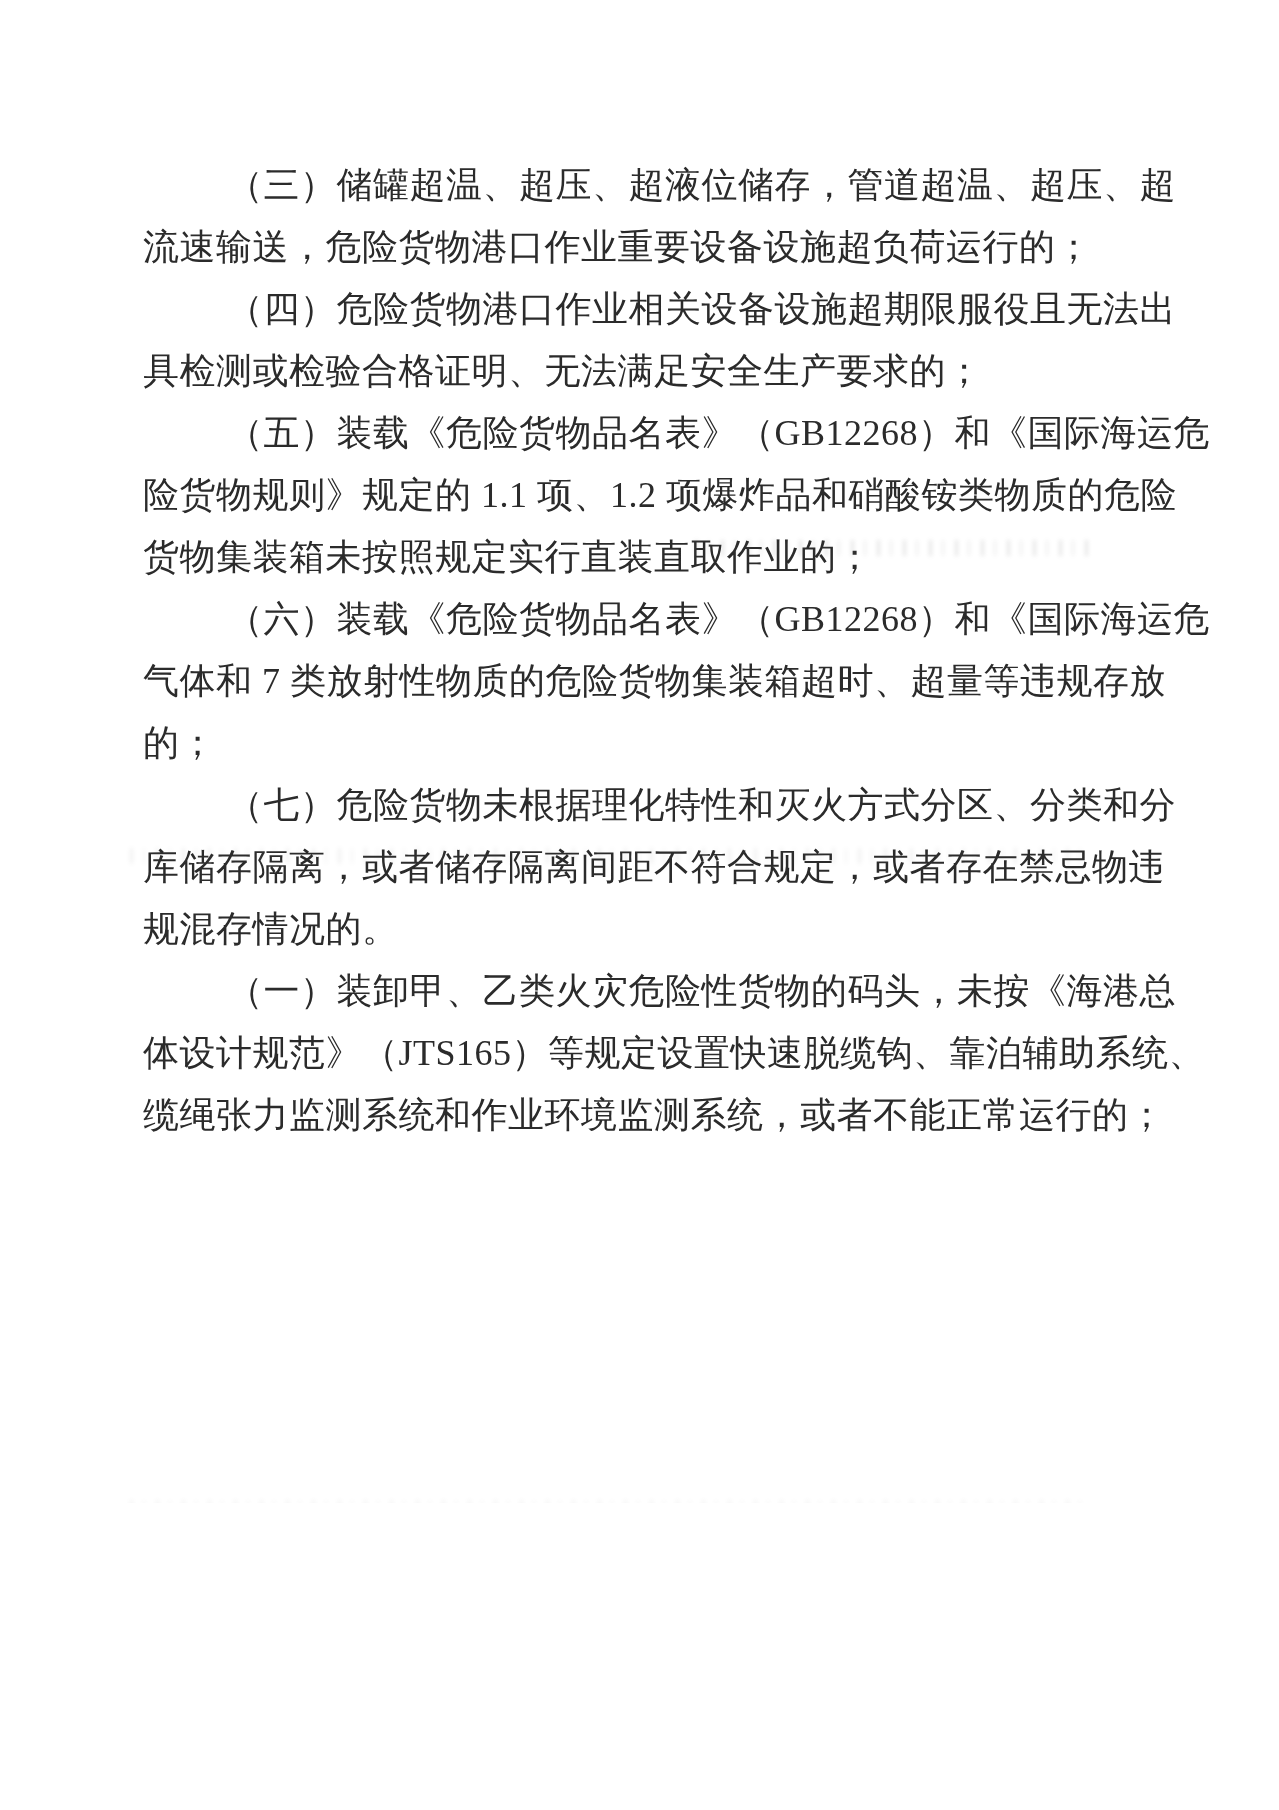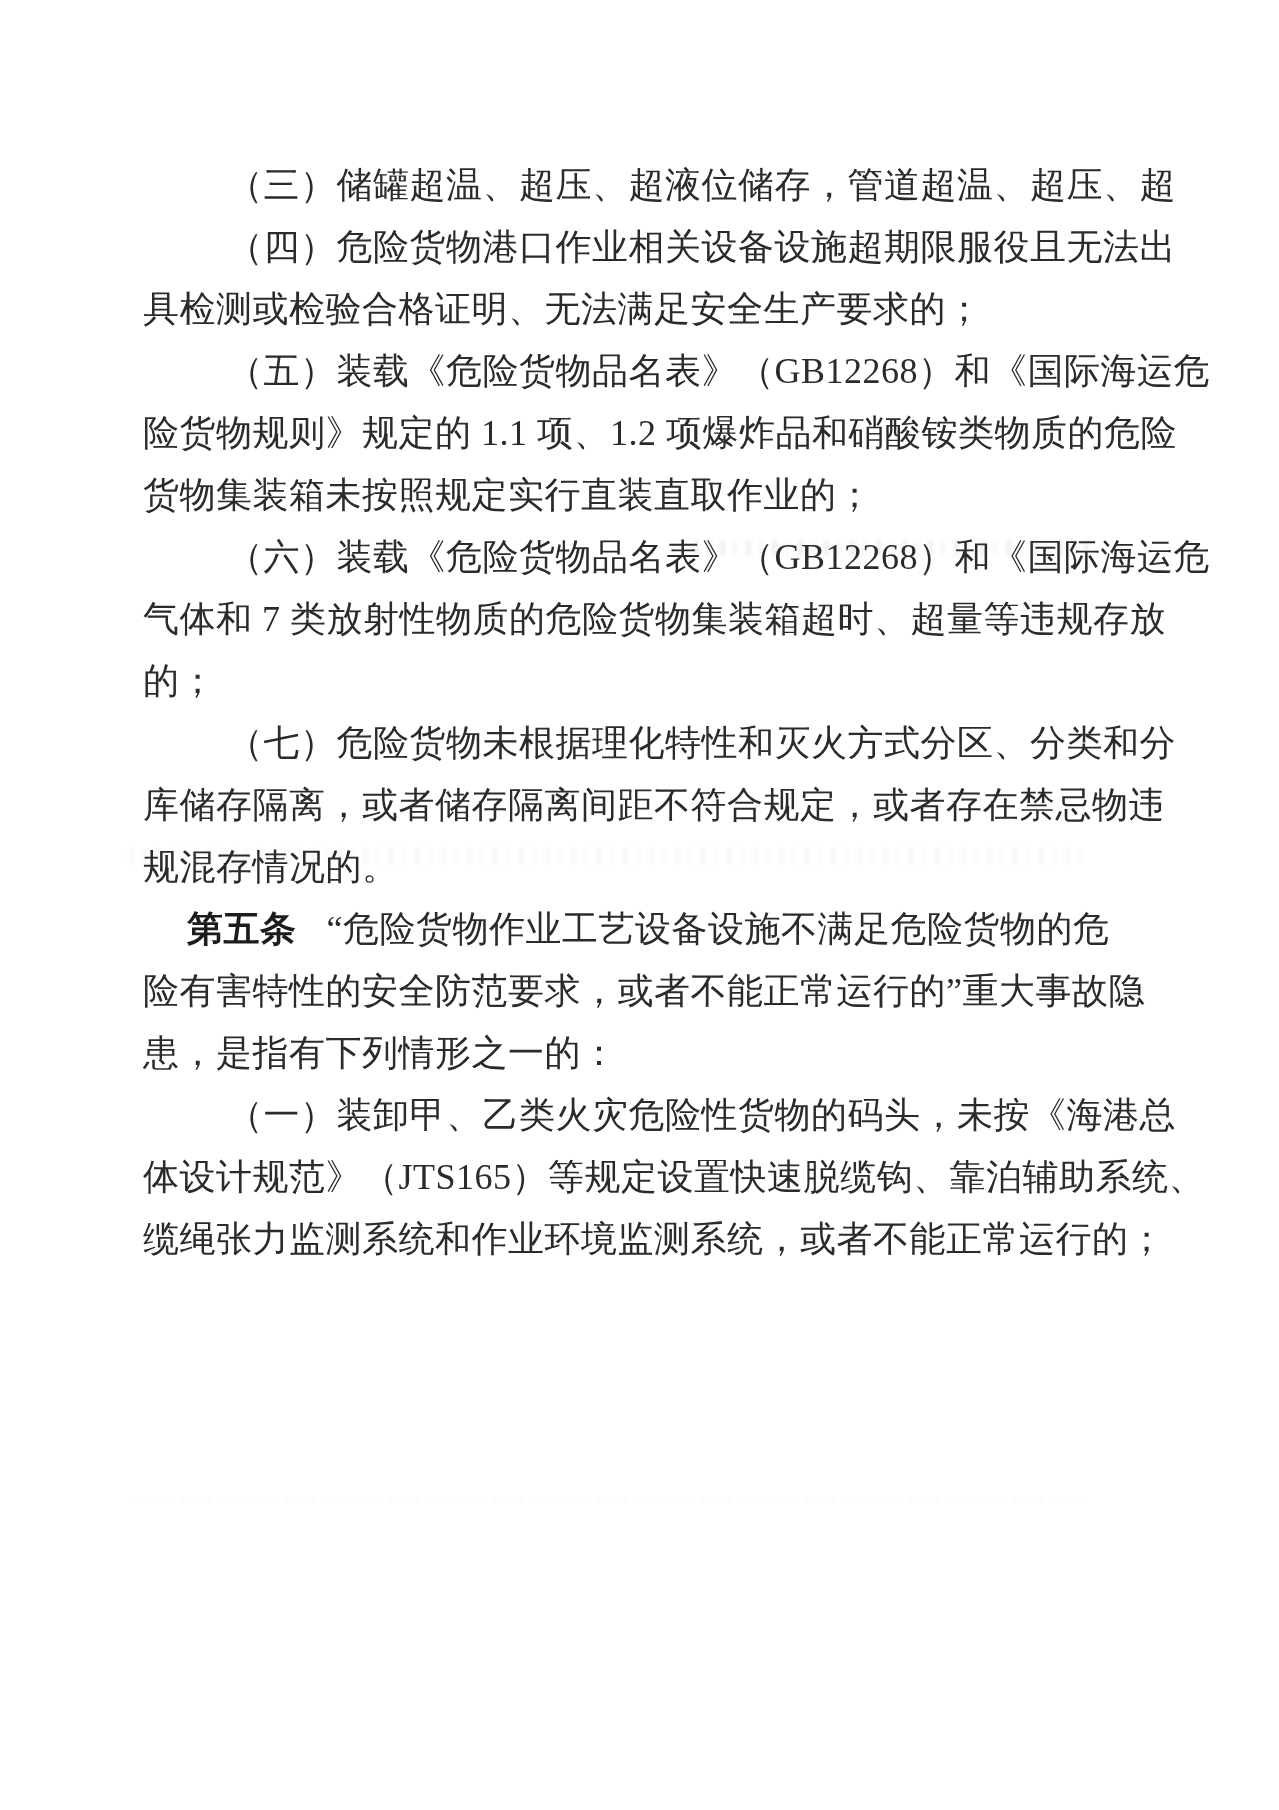--- a/index.html
+++ b/index.html
@@ -70,20 +70,21 @@
 </style>
 </head>
 <body>
 
 <div class="page">
 
   <div class="textblock">
 
     <div class="para">
       <div class="ln first">（三）储罐超温、超压、超液位储存，管道超温、超压、超</div>
+      <div class="ln last">流速输送，危险货物港口作业重要设备设施超负荷运行的；</div>
     </div>
 
     <div class="para">
       <div class="ln first">（四）危险货物港口作业相关设备设施超期限服役且无法出</div>
       <div class="ln last">具检测或检验合格证明、无法满足安全生产要求的；</div>
     </div>
 
     <div class="para">
       <div class="ln first">（五）装载《危险货物品名表》（GB12268）和《国际海运危</div>
       <div class="ln">险货物规则》规定的 1.1 项、1.2 项爆炸品和硝酸铵类物质的危险</div>
@@ -95,27 +96,20 @@
       <div class="ln">气体和 7 类放射性物质的危险货物集装箱超时、超量等违规存放</div>
       <div class="ln last">的；</div>
     </div>
 
     <div class="para">
       <div class="ln first">（七）危险货物未根据理化特性和灭火方式分区、分类和分</div>
       <div class="ln">库储存隔离，或者储存隔离间距不符合规定，或者存在禁忌物违</div>
       <div class="ln last">规混存情况的。</div>
     </div>
 
-    <div class="para">
-      <div class="ln article-first">
-        <b class="lead">第五条</b><span>“危险货物作业工艺设备设施不满足危险货物的危</span>
-      </div>
-      <div class="ln">险有害特性的安全防范要求，或者不能正常运行的”重大事故隐</div>
-      <div class="ln last">患，是指有下列情形之一的：</div>
-    </div>
 
     <div class="para">
       <div class="ln first">（一）装卸甲、乙类火灾危险性货物的码头，未按《海港总</div>
       <div class="ln">体设计规范》（JTS165）等规定设置快速脱缆钩、靠泊辅助系统、</div>
       <div class="ln last">缆绳张力监测系统和作业环境监测系统，或者不能正常运行的；</div>
     </div>
 
 
   </div>
 

